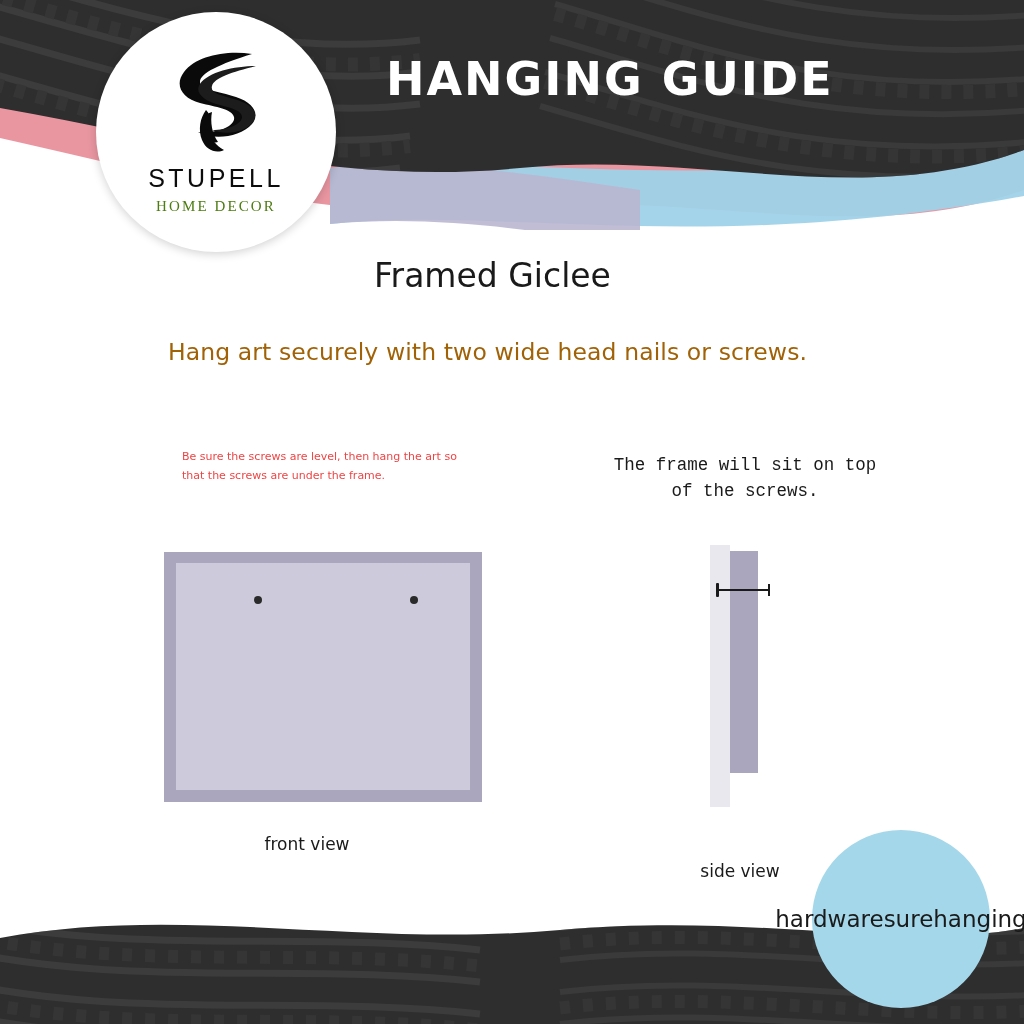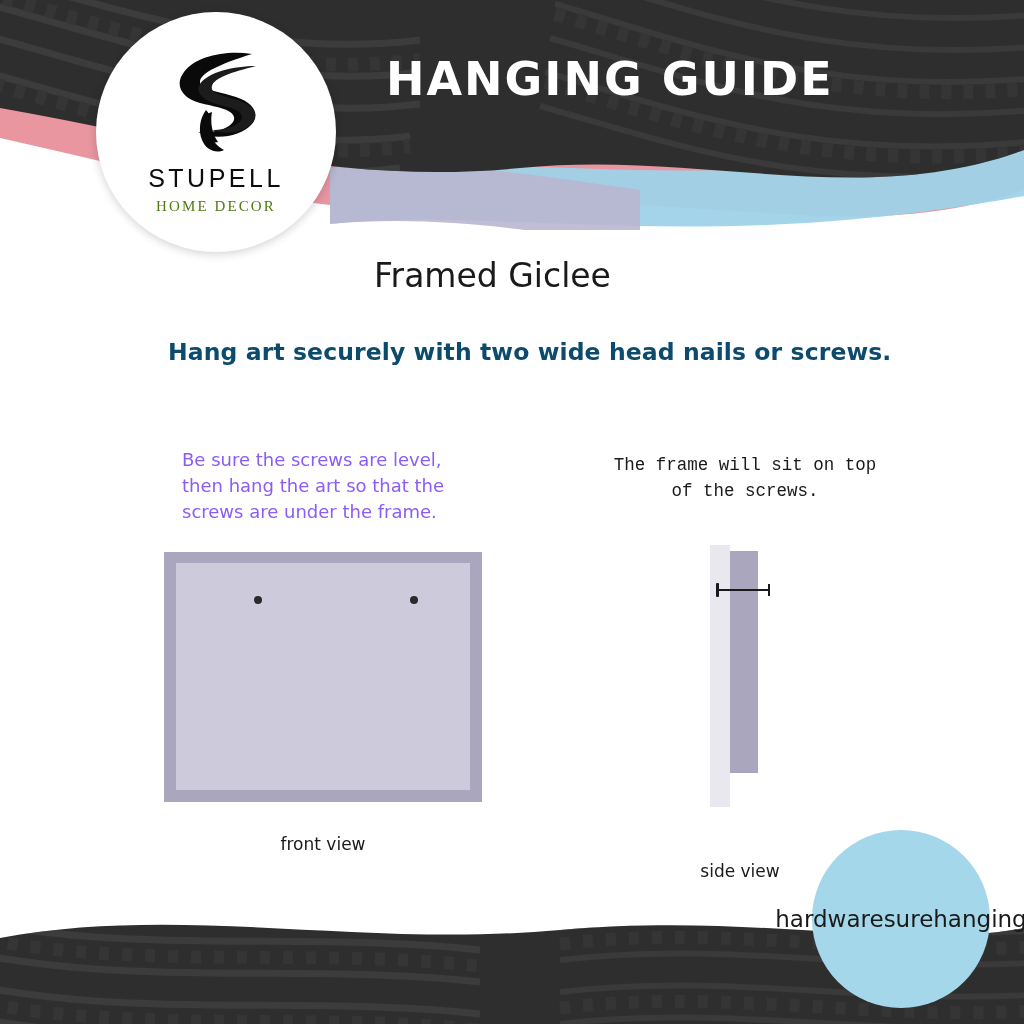--- a/index.html
+++ b/index.html
@@ -92,34 +92,33 @@
     font-weight: 400;
     margin-top: 16px;
   }
 
   
   .main-instruction {
     position: absolute;
     left: 168px;
     top: 338px;
     font-size: 23.5px;
-    color: #0c4a6e;
+    color: #a16207;
     letter-spacing: 0.1px;
-    font-weight: bold;
   }
 
   
   .panel-left-caption {
     position: absolute;
     left: 182px;
     top: 447px;
     width: 300px;
-    font-size: 18px;
-    line-height: 26px;
-    color: #8b5cf6;
+    font-size: 11px;
+    line-height: 19px;
+    color: #ef4444;
   }
   .panel-right-caption {
     position: absolute;
     left: 600px;
     top: 452px;
     width: 290px;
     text-align: center;
     font-size: 17.5px;
     line-height: 26px;
     color: #1a1a1a;
@@ -148,21 +147,21 @@
     width: 8px;
     height: 8px;
     border-radius: 50%;
     background: #2a2a2a;
   }
   .screw-left { left: 78px; top: 33px; }
   .screw-right { left: 234px; top: 33px; }
 
   .caption-front {
     position: absolute;
-    left: 164px;
+    left: 148px;
     top: 834px;
     width: 318px;
     text-align: center;
     font-size: 17px;
     color: #1a1a1a;
   }
 
   
   .side-view {
     position: absolute;

